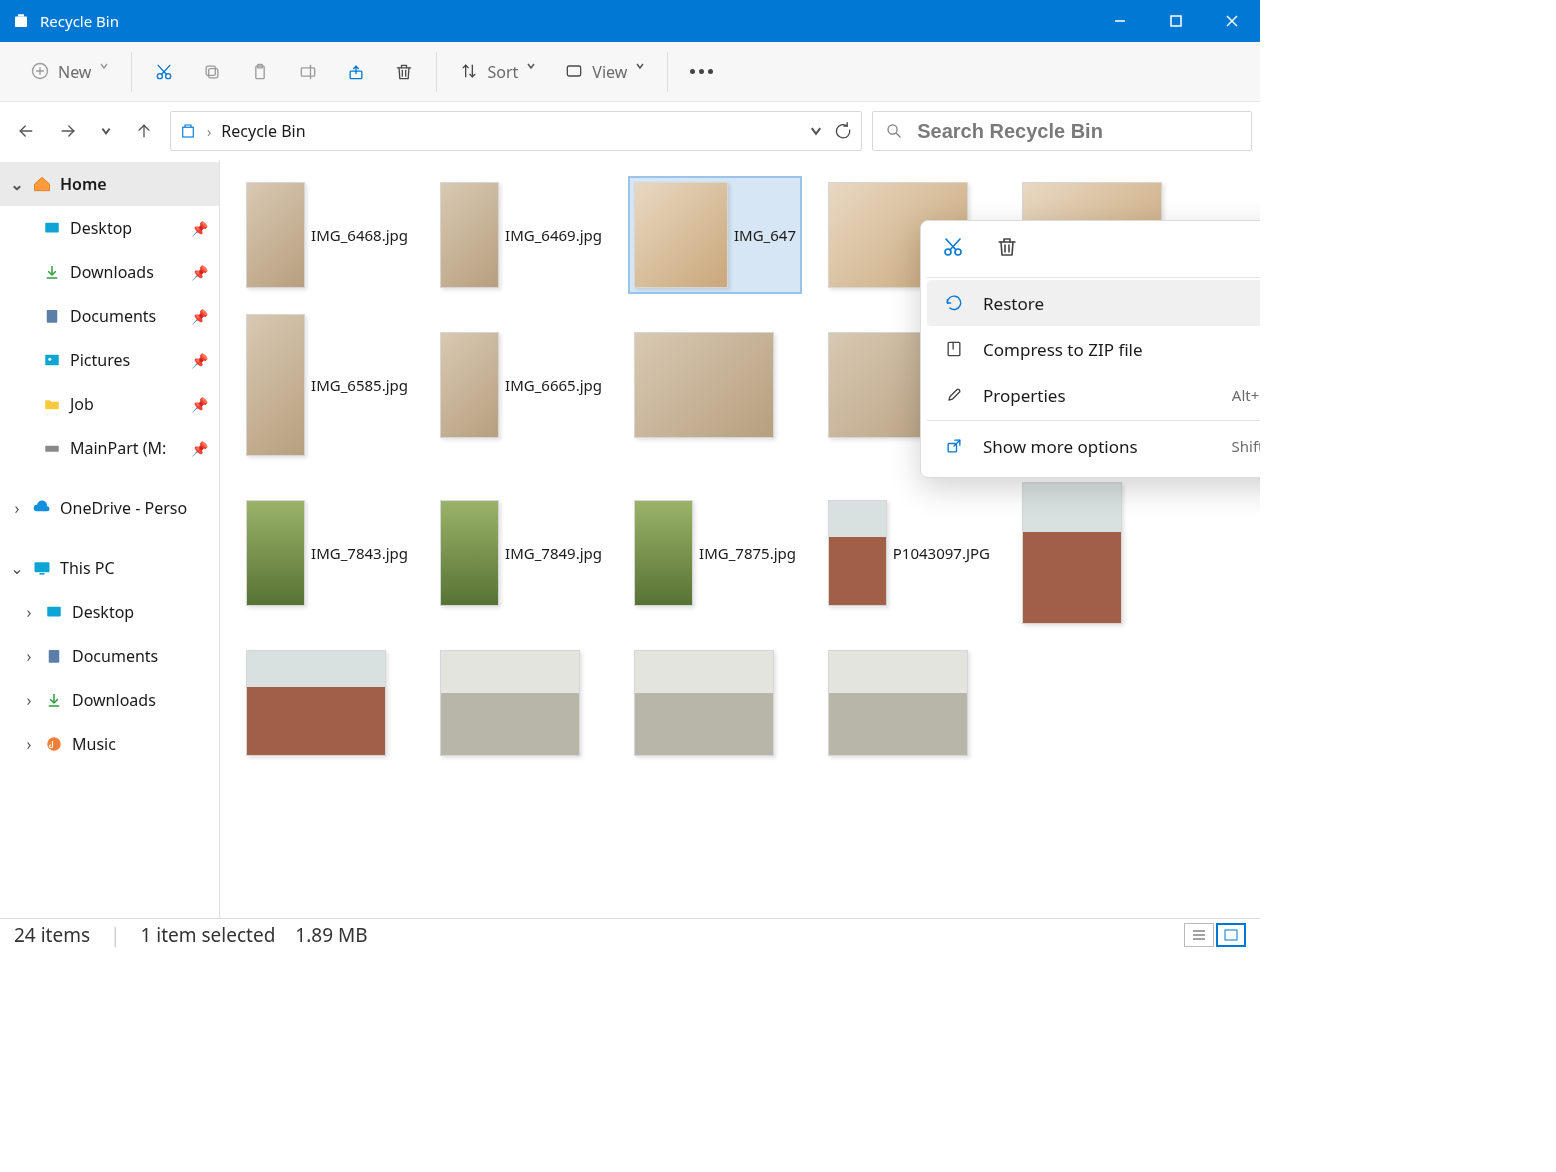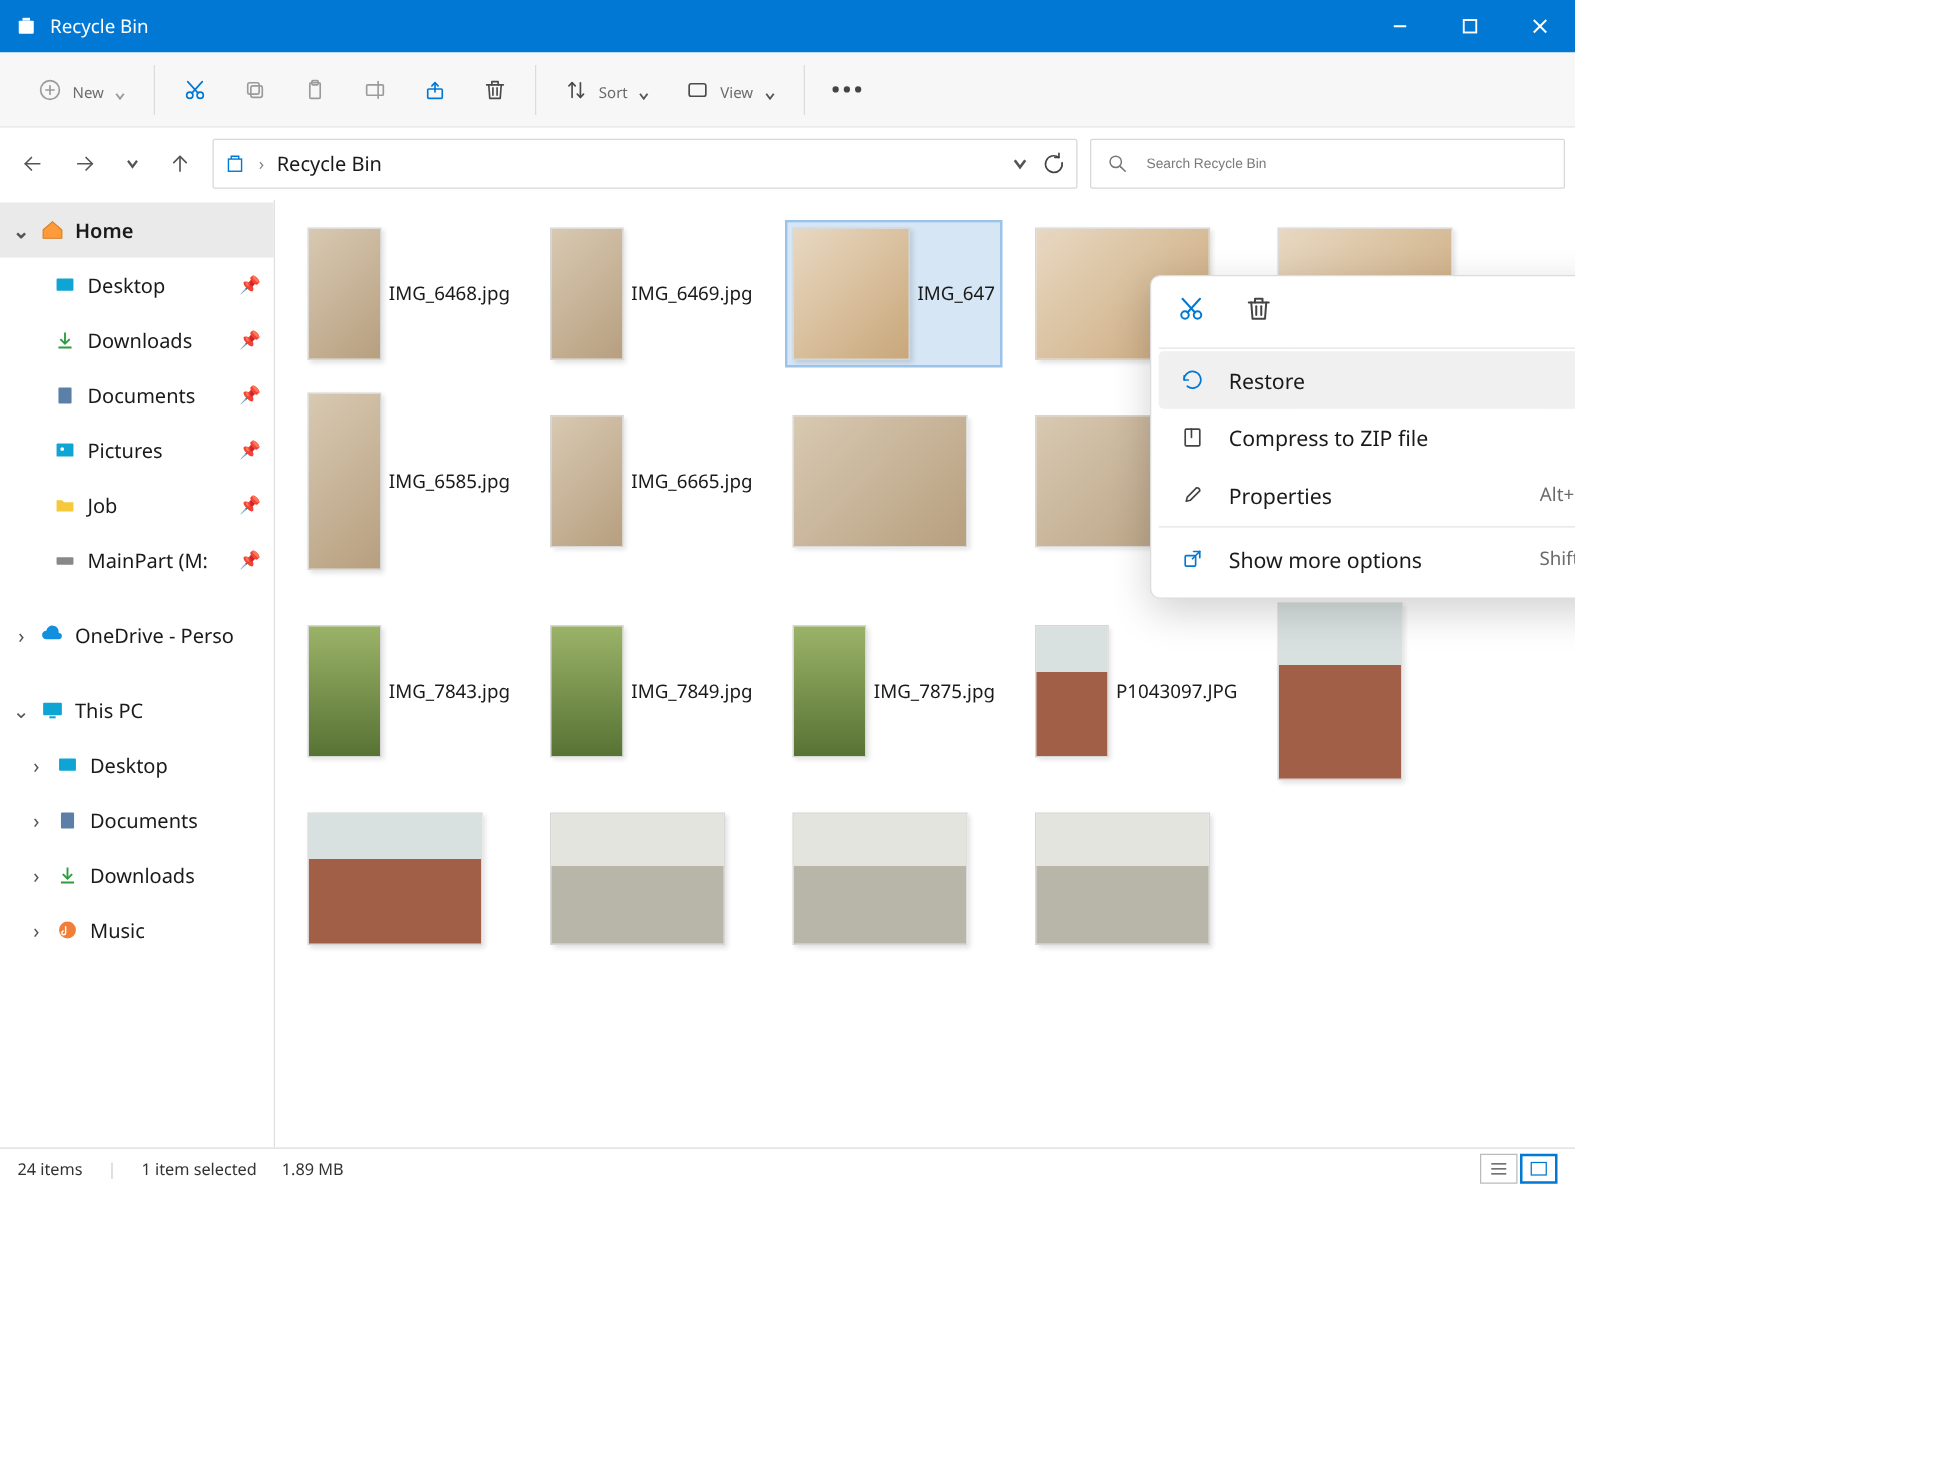--- a/index.html
+++ b/index.html
@@ -7,39 +7,39 @@
   
   
   .titlebar { background: #0078d4; color: #fff; height: 42px; display: flex; align-items: center; padding-left: 12px; }
   .titlebar-icon { width: 18px; height: 18px; margin-right: 10px; }
   .titlebar-title { font-size: 15px; flex: 1; }
   .titlebar-controls { display: flex; }
   .titlebar-btn { width: 56px; height: 42px; display: flex; align-items: center; justify-content: center; color: #fff; }
   
   
   .toolbar { height: 60px; background: #f7f7f7; border-bottom: 1px solid #e8e8e8; display: flex; align-items: center; padding: 0 16px; gap: 0; }
-  .toolbar-btn { display: flex; align-items: flex-end; gap: 8px; padding: 6px 14px; font-size: 12px; color: #6b6b6b; border-radius: 4px; }
+  .toolbar-btn { display: flex; align-items: flex-start; gap: 8px; padding: 6px 14px; font-size: 16px; color: #6b6b6b; border-radius: 4px; }
   .toolbar-btn.icon-only { padding: 8px 14px; }
   .toolbar-sep { width: 1px; height: 40px; background: #dcdcdc; margin: 0 8px; }
   .toolbar svg { stroke: #0078d4; }
   .toolbar-btn.disabled svg { stroke: #9b9b9b; }
   .toolbar-btn.dark svg { stroke: #4a4a4a; }
   .toolbar .dots { display: flex; gap: 4px; }
   .toolbar .dots span { width: 5px; height: 5px; background: #444; border-radius: 50%; display: block; }
   .chev { display:inline-block; }
   
   
   .addrrow { height: 58px; display: flex; align-items: center; padding: 8px 8px 8px 10px; gap: 10px; }
   .nav-icons { display: flex; align-items: center; gap: 22px; padding: 0 6px 0 6px; color: #5b5b5b; }
   .nav-icons svg { stroke: #555; }
   .addrbox { flex: 1; border: 1px solid #d8d8d8; border-radius: 2px; height: 40px; display: flex; align-items: center; padding: 0 8px; gap: 10px; }
   .addrbox .crumb { font-size: 16px; color: #1a1a1a; }
   .addrbox .spacer { flex: 1; }
   .searchbox { width: 380px; border: 1px solid #d8d8d8; border-radius: 2px; height: 40px; display: flex; align-items: center; padding: 0 12px; gap: 14px; }
-  .searchbox input { border: none; outline: none; font-size: 11px; width: 100%; color: #701a75; }
+  .searchbox input { border: none; outline: none; font-size: 20px; width: 100%; color: #701a75; font-weight: bold; }
   .searchbox input::placeholder { color: #7a7a7a; }
   
   
   .mainarea { flex: 1; display: flex; overflow: hidden; }
   .sidebar { width: 220px; border-right: 1px solid #e0e0e0; overflow-y: auto; padding-top: 2px; }
   .side-item { display: flex; align-items: center; height: 44px; padding-left: 10px; gap: 8px; font-size: 16px; color: #1a1a1a; position: relative; }
   .side-item .exp { width: 14px; display:inline-flex; justify-content:center; color:#555;}
   .side-item.active { background: #eaeaea; font-weight: 600; }
   .side-item .ico { width: 20px; height: 20px; display: inline-flex; align-items:center; justify-content:center; }
   .side-item .pin { position: absolute; right: 10px; color: #6b6b6b; font-size: 14px; }
@@ -64,21 +64,21 @@
   .ctx-iconrow { display: flex; gap: 30px; padding: 6px 14px 12px; }
   .ctx-iconrow svg { stroke:#0078d4; }
   .ctx-iconrow .del svg { stroke:#444; }
   .ctx-sep { height: 1px; background: #e4e4e4; margin: 2px 0; }
   .ctx-item { display: flex; align-items: center; height: 46px; padding: 16px 16px; gap: 18px; font-size: 17px; border-radius: 4px; }
   .ctx-item.hover { background: #f0f0f0; }
   .ctx-item .ctx-ico { width: 22px; display:flex; align-items:center; justify-content:center; }
   .ctx-item .hint { margin-left: auto; color: #6b6b6b; font-size: 15px; }
   
   
-  .statusbar { height: 32px; border-top: 1px solid #dcdcdc; display: flex; align-items: center; padding: 0 14px; font-size: 13px; gap: 20px; color: #333; }
+  .statusbar { height: 32px; border-top: 1px solid #dcdcdc; display: flex; align-items: center; padding: 0 14px; font-size: 19px; gap: 20px; color: #333; }
   .statusbar .right { margin-left: auto; display: flex; gap: 2px; }
   .view-toggle { width: 30px; height: 24px; border: 1px solid #bbb; display:flex; align-items:center; justify-content:center; }
   .view-toggle.active { border: 2px solid #0078d4; }
   
   
   .ic { width: 20px; height: 20px; fill: none; stroke-width: 1.6; stroke-linecap: round; stroke-linejoin: round; }
   .ic-lg { width: 24px; height: 24px; fill:none; stroke-width:1.6; stroke-linecap:round; stroke-linejoin:round;}
 </style>
 </head>
 <body>

